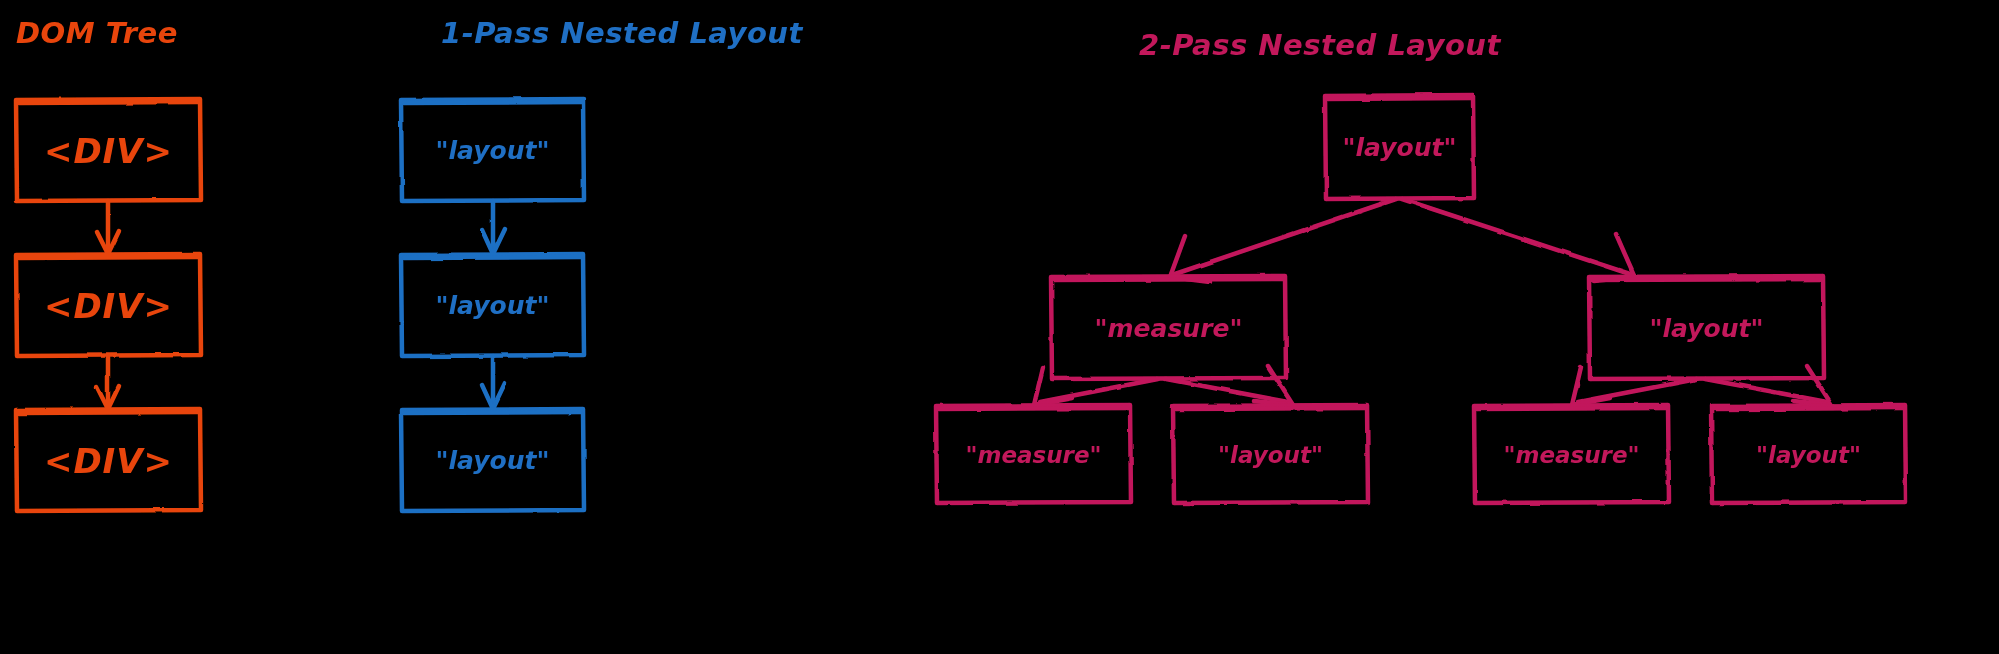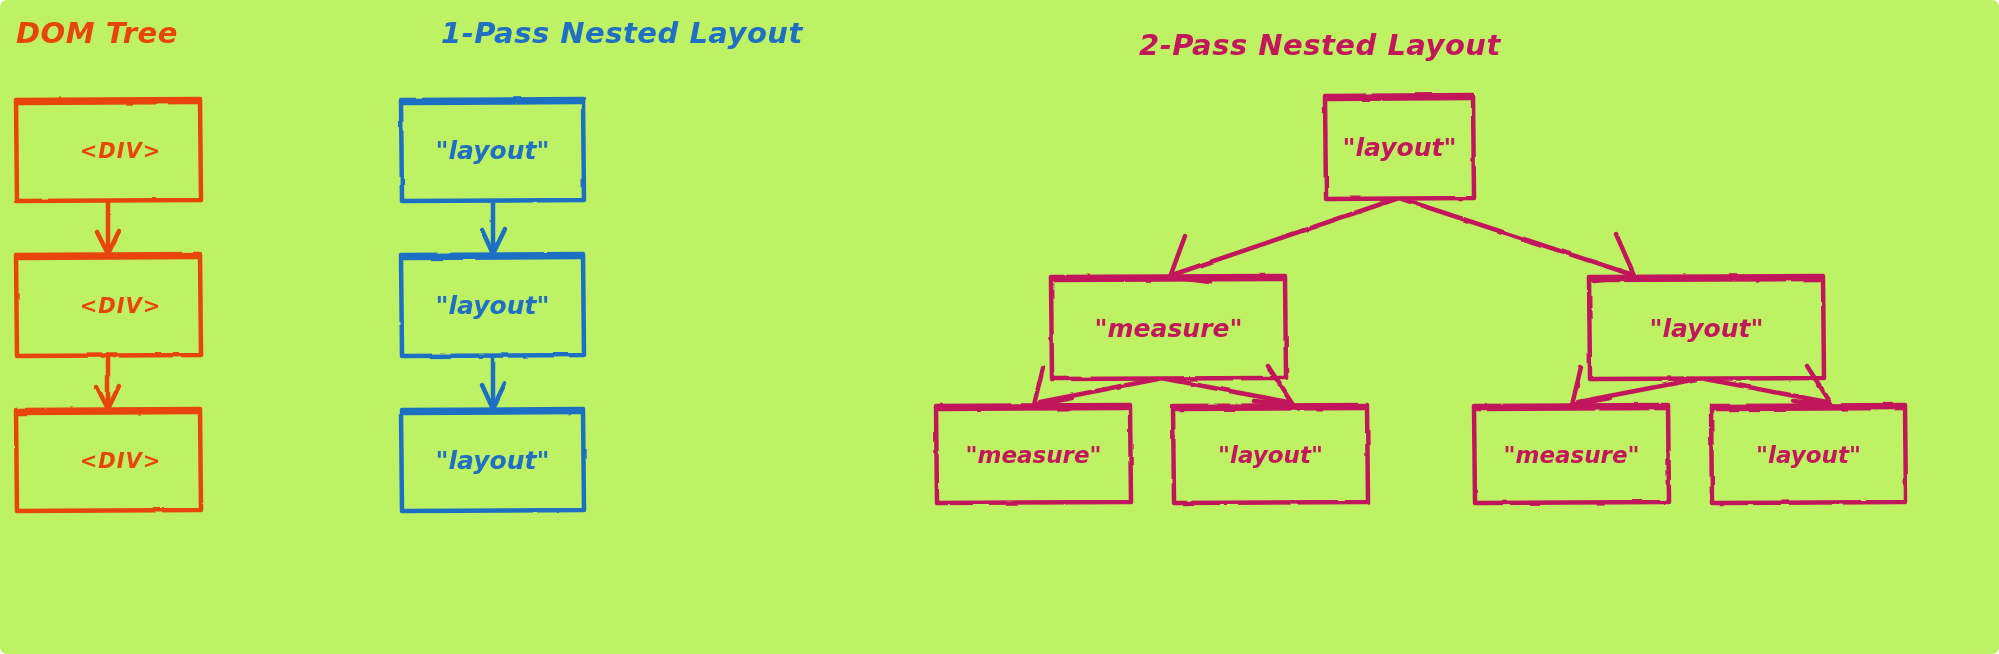--- a/index.html
+++ b/index.html
@@ -5,23 +5,22 @@
   html, body {
     margin: 0; padding: 0;
     width: 1999px; height: 654px;
     background: #ffffff;
     overflow: hidden;
   }
   #canvas {
     position: relative;
     width: 1999px;
     height: 654px;
-    background: #bef264;
+    background: #000000;
     font-family: "DejaVu Sans", sans-serif;
-    border-radius: 7px;
   }
   .col-title {
     position: absolute;
     font-family: "DejaVu Sans", sans-serif;
     font-size: 29px;
     font-weight: 700;
     font-style: italic;
     letter-spacing: 0.5px;
     white-space: nowrap;
   }
@@ -45,21 +44,21 @@
     position: absolute;
     display: flex;
     align-items: center;
     justify-content: center;
     font-family: "DejaVu Sans", sans-serif;
     font-weight: 700;
     font-style: italic;
     white-space: nowrap;
     pointer-events: none;
   }
-  .lbl-orange  { color: var(--orange);  font-size: 21px; letter-spacing: 1px; margin-left: 12px; }
+  .lbl-orange  { color: var(--orange);  font-size: 34px; letter-spacing: 1px; }
   .lbl-blue    { color: var(--blue);    font-size: 25px; }
   .lbl-crimson { color: var(--crimson); font-size: 25px; }
   .lbl-crimson.small { font-size: 23px; }
 </style>
 </head>
 <body>
 
 <div id="canvas">
 
   <div class="col-title" id="title-dom">DOM Tree</div>

